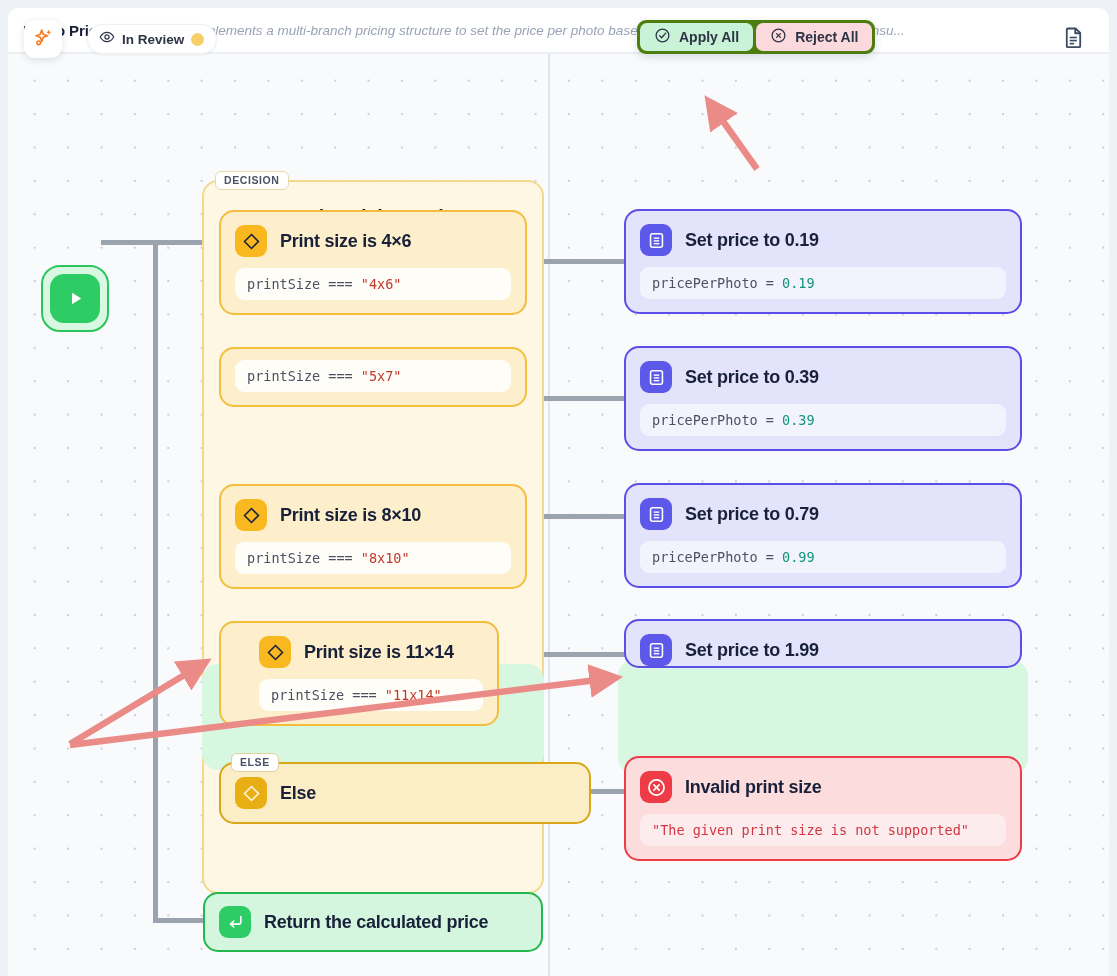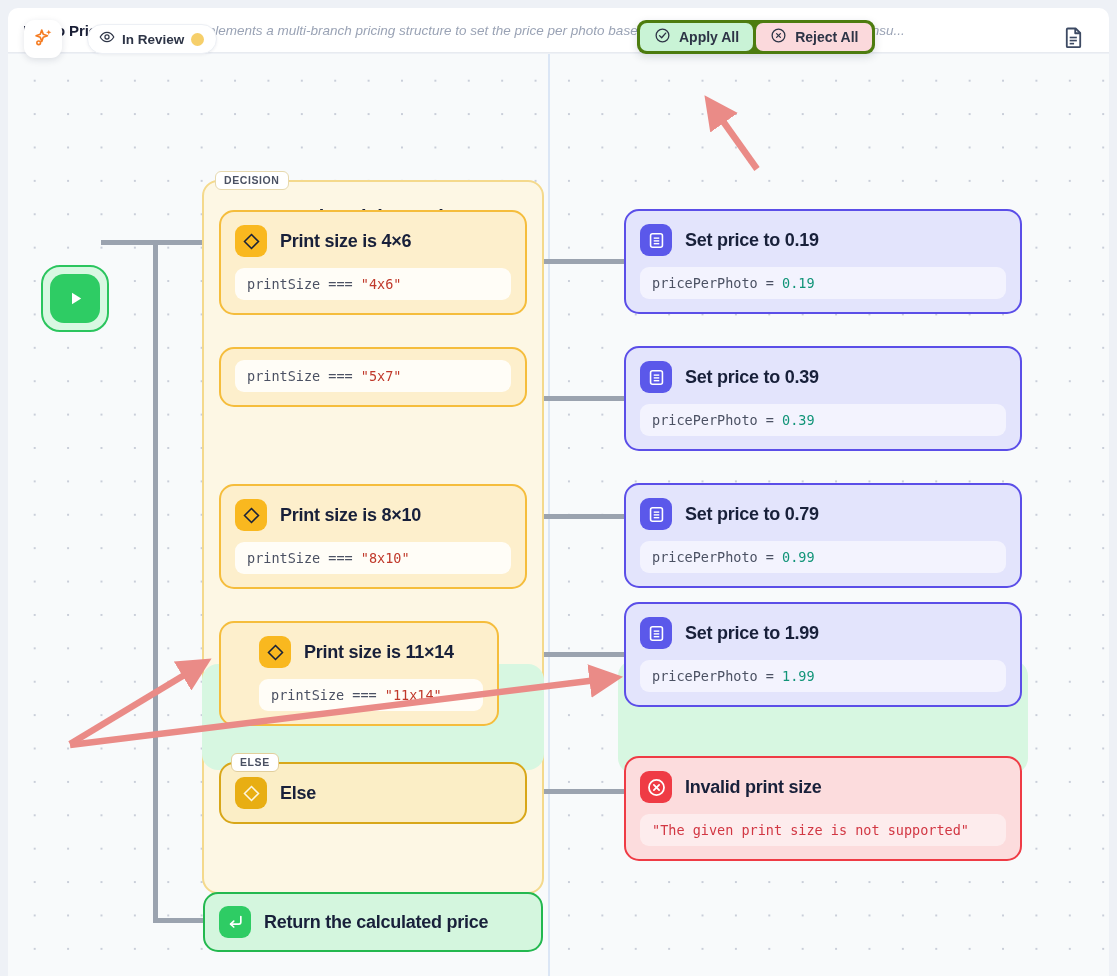--- a/index.html
+++ b/index.html
@@ -378,21 +378,21 @@
         <span class="node-icon">
           <svg width="19" height="19" viewBox="0 0 24 24" aria-hidden="true">
             <path d="M12 3.2 L20.8 12 L12 20.8 L3.2 12 Z" fill="none" stroke="#1a2238" stroke-width="2"></path>
           </svg>
         </span>
         <span class="node-title">Print size is 11×14</span>
       </div>
       <div class="node-code"><span>printSize === </span><span class="str">"11x14"</span></div>
     </div>
 
-    <div class="node node-else" style="left:211px; top:708px; width:308px;">
+    <div class="node node-else" style="left:211px; top:708px; width:372px;">
       <div class="else-badge">ELSE</div>
       <div class="node-head" style="padding-bottom:13px;">
         <span class="node-icon">
           <svg width="19" height="19" viewBox="0 0 24 24" aria-hidden="true">
             <path d="M12 3.2 L20.8 12 L12 20.8 L3.2 12 Z" fill="none" stroke="#fdf6dd" stroke-width="2"></path>
           </svg>
         </span>
         <span class="node-title">Else</span>
       </div>
     </div>
@@ -435,33 +435,32 @@
             <line x1="8.5" y1="9" x2="15.5" y2="9" stroke="#ffffff" stroke-width="1.8"></line>
             <line x1="8.5" y1="12.5" x2="15.5" y2="12.5" stroke="#ffffff" stroke-width="1.8"></line>
             <line x1="8.5" y1="16" x2="15.5" y2="16" stroke="#ffffff" stroke-width="1.8"></line>
           </svg>
         </span>
         <span class="node-title">Set price to 0.79</span>
       </div>
       <div class="node-code"><span>pricePerPhoto = </span><span class="num">0.99</span></div>
     </div>
 
-    <div class="node node-action" style="left:616px; top:548px; width:398px;">
+    <div class="node node-action" style="left:616px; top:565px; width:398px;">
       <div class="node-head">
         <span class="node-icon">
           <svg width="19" height="19" viewBox="0 0 24 24" aria-hidden="true">
             <rect x="4.5" y="3.5" width="15" height="17" rx="2.5" fill="none" stroke="#ffffff" stroke-width="2"></rect>
             <line x1="8.5" y1="9" x2="15.5" y2="9" stroke="#ffffff" stroke-width="1.8"></line>
             <line x1="8.5" y1="12.5" x2="15.5" y2="12.5" stroke="#ffffff" stroke-width="1.8"></line>
             <line x1="8.5" y1="16" x2="15.5" y2="16" stroke="#ffffff" stroke-width="1.8"></line>
           </svg>
         </span>
         <span class="node-title">Set price to 1.99</span>
       </div>
-      <div class="node-code"><span>pricePerPhoto = </span><span class="num">1.99</span></div>
     </div>
 
     <div class="node node-error" style="left:616px; top:702px; width:398px;">
       <div class="node-head">
         <span class="node-icon">
           <svg width="21" height="21" viewBox="0 0 24 24" aria-hidden="true">
             <circle cx="12" cy="12" r="8.6" fill="none" stroke="#ffffff" stroke-width="2"></circle>
             <line x1="9" y1="9" x2="15" y2="15" stroke="#ffffff" stroke-width="2" stroke-linecap="round"></line>
             <line x1="15" y1="9" x2="9" y2="15" stroke="#ffffff" stroke-width="2" stroke-linecap="round"></line>
           </svg>

